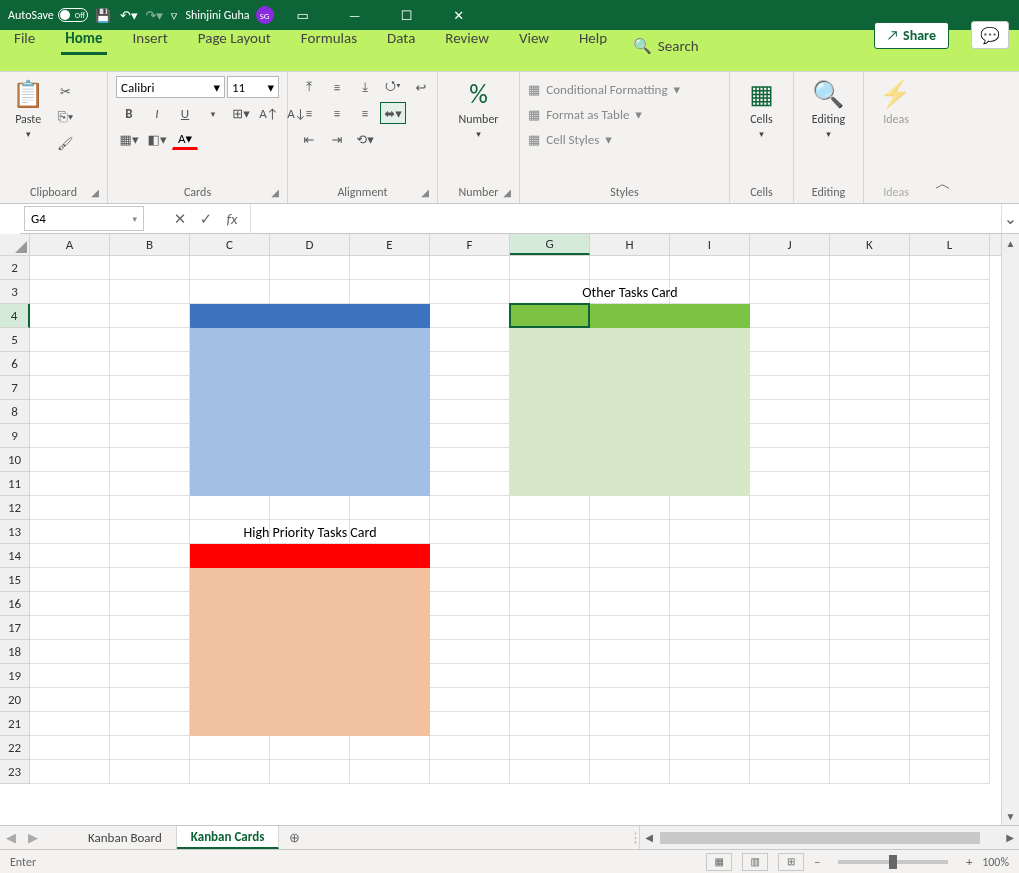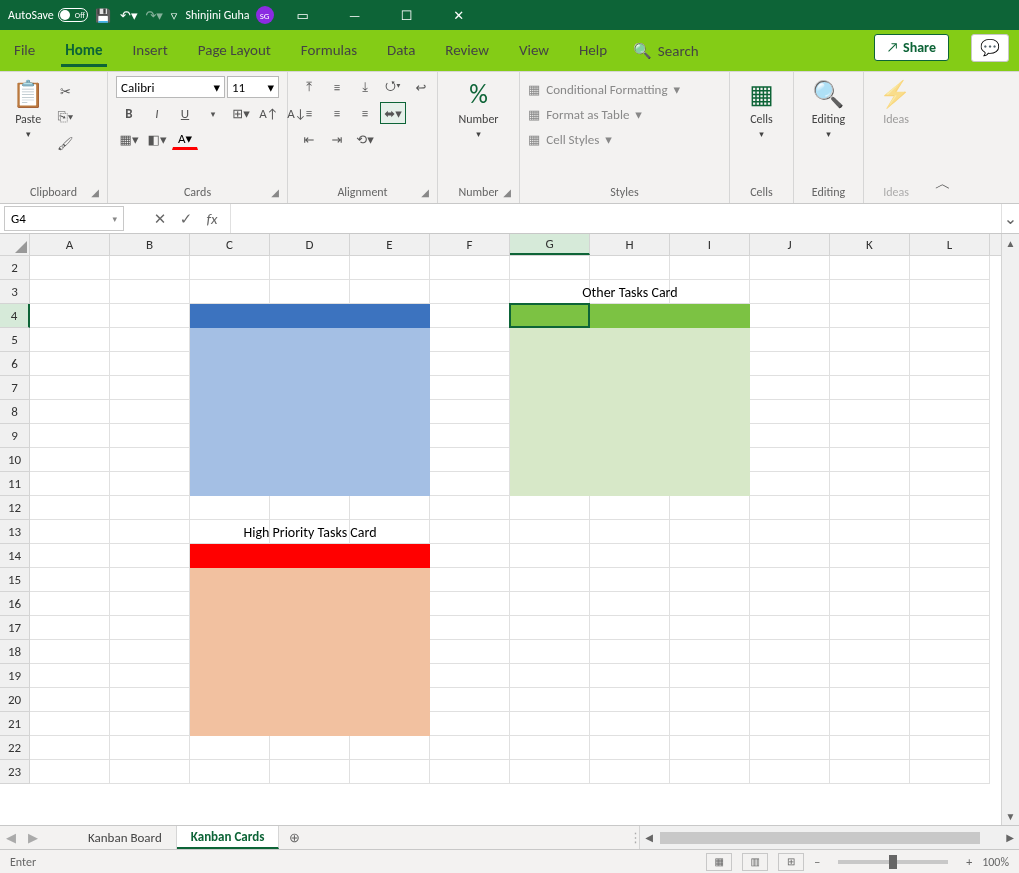--- a/index.html
+++ b/index.html
@@ -11,21 +11,21 @@
   .titlebar .autosave { display:flex; align-items:center; gap:4px;}
   .titlebar .autosave .toggle { width: 30px; height:14px; border:1px solid #fff; border-radius:7px; position:relative; display:flex; align-items:center; justify-content:flex-end; padding-right:2px; font-size:8px;}
   .titlebar .autosave .toggle::before{content:""; width:10px;height:10px;background:#fff;border-radius:50%; position:absolute; left:1px;}
   .titlebar .center { flex:1; text-align:center; font-size:13px;}
   .titlebar .right { display:flex; align-items:center; gap:6px; padding-right:23px;}
   .titlebar .avatar { width:18px;height:18px;border-radius:50%; background:#8a2be2; display:flex; align-items:center; justify-content:center; font-size:9px;}
   .winbtn { width:46px; height:30px; display:flex;align-items:center;justify-content:center; font-size:13px;}
   .qbtn {display:flex;align-items:center;justify-content:center;color:#fff;font-size:13px;}
 
   
-  .tabrow { height: 42px; background:#84cc16; display:flex; align-items:center; padding:0 10px; gap:22px; border-bottom:1px solid #d6d6d6;}
+  .tabrow { height: 42px; background:#bef264; display:flex; align-items:flex-end; padding:16px 10px; gap:22px; border-bottom:1px solid #d6d6d6;}
   .tabrow .tab { font-size:15px; color:#444; padding:6px 4px 8px; cursor:default; position:relative;}
   .tabrow .tab.active { color:#0d6437; font-weight:600;}
   .tabrow .tab.active::after{content:"";position:absolute;left:0;right:0;bottom:0;height:3px;background:#0d6437;}
   .tabrow .spacer{flex:1;}
   .tabrow .search{display:flex;align-items:center;gap:6px;font-size:15px;color:#444;}
   .tabrow .sharebtn{ border:1px solid #0d6437; border-radius:3px; padding:4px 12px; color:#0d6437; font-size:14px; display:flex;align-items:center;gap:4px; margin-bottom:6px; background:#fff;}
   .tabrow .comment{ border:1px solid #c8c8c8; border-radius:3px; width:38px;height:28px;display:flex;align-items:center;justify-content:center; margin-bottom:6px; background:#fff; color:#0d6437;}
 
   
   .ribbon { height: 132px; background:#f3f2f1; display:flex; border-bottom:1px solid #c8c8c8;}
@@ -36,21 +36,21 @@
   .bigbtn{ display:flex;flex-direction:column;align-items:center; font-size:12px; color:#444; padding:2px 4px; gap:2px;}
   .bigbtn .ico{font-size:26px;color:#0d6437;}
   .smrow{display:flex; gap:2px; align-items:center;}
   .sm{ width:26px;height:22px;display:flex;align-items:center;justify-content:center;font-size:13px;color:#555; border:1px solid transparent;}
   .sm.sel{border:1px solid #0d6437;background:#e6f0ea;}
   .input-combo{border:1px solid #b8b8b8;background:#fff;height:22px;font-size:13px;padding:0 4px;display:flex;align-items:center;justify-content:space-between;}
   .stylelink{display:flex;align-items:center;gap:6px;font-size:13px;color:#888;padding:2px 0;}
   .collapse{width:30px;display:flex;align-items:flex-end;justify-content:center;padding-bottom:8px;color:#555;}
 
   
-  .fbar{height:30px;border-bottom:1px solid #c8c8c8;display:flex;align-items:stretch;background:#fff;}
+  .fbar{height:30px;border-bottom:1px solid #c8c8c8;display:flex;align-items:stretch;background:#fff;margin-left:20px;}
   .namebox{width:120px;border-right:1px solid #c8c8c8;display:flex;align-items:center;justify-content:space-between;padding:0 6px;font-size:13px; background:#fff; border:1px solid #c8c8c8; margin:2px 0 2px 4px;}
   .fbar .btns{display:flex;align-items:center;gap:2px;padding:0 6px;border-right:1px solid #e0e0e0; margin-left:18px;}
   .fbar .btns span{width:24px;text-align:center;color:#666;font-size:15px;}
   .fbar input{flex:1;border:none;outline:none;font-size:13px;padding:0 6px;}
   .fbar .drop{width:18px;display:flex;align-items:center;justify-content:center;color:#666;border-left:1px solid #e0e0e0;}
 
   
   .gridwrap{position:relative; height:calc(873px - 30px - 42px - 132px - 30px - 24px - 24px); display:flex;}
   .grid{flex:1;overflow:hidden;position:relative;background:#fff;}
   .colheads{display:flex;height:22px;border-bottom:1px solid #d4d4d4;background:#f0f0f0;}

